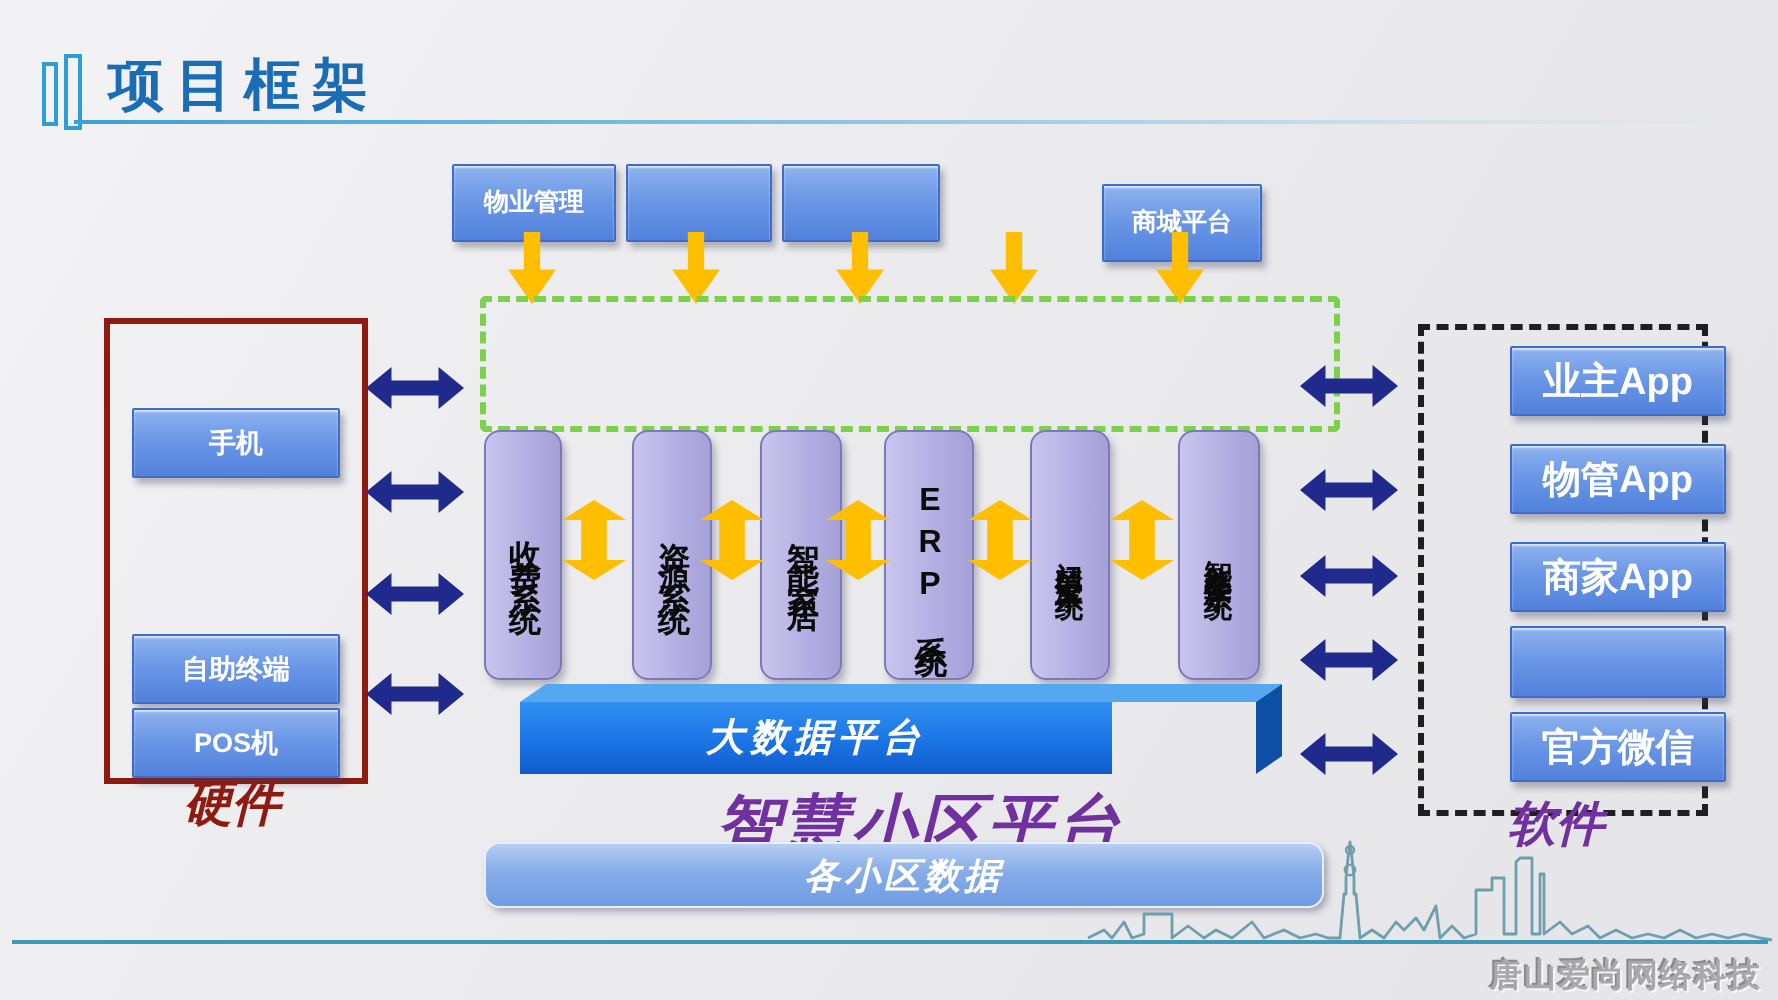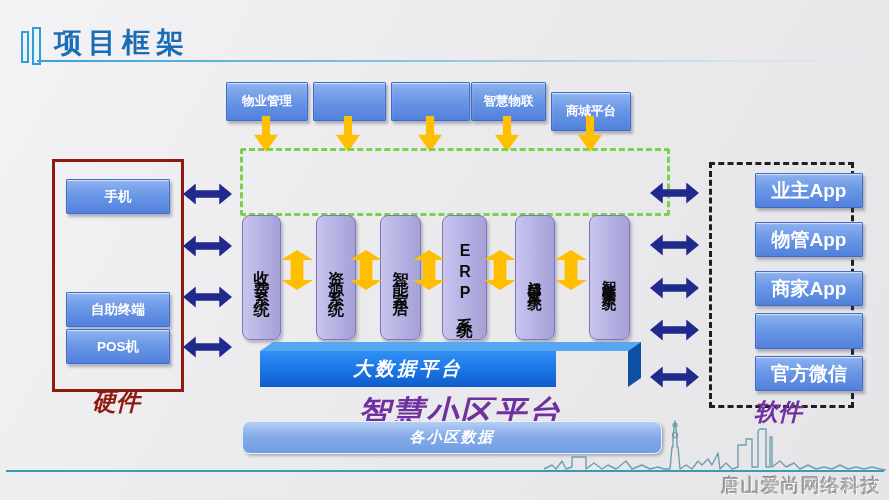--- a/index.html
+++ b/index.html
@@ -59,58 +59,57 @@
     font-size:19px;letter-spacing:3px;}
   
   .platform-caption{position:absolute;left:315px;top:391px;width:290px;text-align:center;
     font-family:"Liberation Serif",serif;font-style:italic;font-weight:bold;
     font-size:32px;color:#70309f;letter-spacing:2px;}
   .community-bar{position:absolute;left:242px;top:421px;width:418px;height:31px;
     background:linear-gradient(180deg,#b6cef3 0%,#86ace9 45%,#6f9ce2 100%);
     border:1px solid #e8eefb;border-radius:8px;
     box-shadow:2px 2px 3px rgba(80,80,110,.4);
     display:flex;align-items:center;justify-content:center;color:#fff;
-    font-family:"Liberation Serif",serif;font-style:italic;font-weight:bold;font-size:15px;
+    font-family:"Liberation Serif",serif;font-style:italic;font-weight:bold;font-size:18px;
     letter-spacing:2px;}
   
   .hw-panel{position:absolute;left:52px;top:159px;width:126px;height:227px;
     border:3px solid #8f1a10;}
   .hw-caption{position:absolute;left:58px;top:386px;width:116px;text-align:center;
     font-family:"Liberation Serif",serif;font-style:italic;font-weight:bold;
     font-size:24px;color:#8f1a10;}
-  .btn-hw{left:66px;width:102px;height:33px;font-size:13.5px;}
+  .btn-hw{left:66px;width:102px;height:33px;font-size:13.5px;margin-top:25px;}
   .sw-panel{position:absolute;left:709px;top:162px;width:139px;height:240px;
     border:3px dashed #1f1f1f;}
   .sw-caption{position:absolute;left:718px;top:396px;width:120px;text-align:center;
     font-family:"Liberation Serif",serif;font-style:italic;font-weight:bold;
     font-size:24px;color:#70309f;}
   .btn-sw{left:755px;width:106px;height:33px;font-size:19px;}
   
   .skyline{position:absolute;left:542px;top:417px;}
   .baseline-rule{position:absolute;left:6px;top:470px;width:878px;height:2px;background:#3a9ab8;}
-  .watermark{position:absolute;right:8px;bottom:1px;font-size:19px;font-weight:normal;
+  .watermark{position:absolute;right:8px;bottom:1px;font-size:16px;font-weight:bold;
     letter-spacing:1px;color:#a9a9ab;
     text-shadow:1px 1px 0 #f6f6f6,-1px -1px 0 #8a8a8c;}
 </style>
 </head>
 <body>
 
 <div class="slide">
 
   <svg class="title-icon" width="28" height="42" viewBox="0 0 28 42">
     <rect x="4" y="8" width="6" height="30" fill="none" stroke="#2d9fd8" stroke-width="2"></rect>
     <rect x="15" y="4" width="7" height="36" fill="none" stroke="#2d9fd8" stroke-width="2"></rect>
   </svg>
   <div class="page-title">项目框架</div>
   <div class="title-underline"></div>
 
   <div class="btn-blue btn-top" style="left:226px;width:80px;">物业管理</div>
   <div class="btn-blue btn-top" style="left:313px;width:71px;"></div>
   <div class="btn-blue btn-top" style="left:391px;width:77px;"></div>
-  <div class="btn-blue btn-top" style="left:471px;width:73px;">智慧物联</div>
   <div class="btn-blue btn-top" style="left:551px;width:78px;margin-top:10px;">商城平台</div>
 
   <div class="down-arrow" style="left:254px;top:116px;"></div>
   <div class="down-arrow" style="left:336px;top:116px;"></div>
   <div class="down-arrow" style="left:418px;top:116px;"></div>
   <div class="down-arrow" style="left:495px;top:116px;"></div>
   <div class="down-arrow" style="left:578px;top:116px;"></div>
 
   <div class="integration-frame"></div>
 

